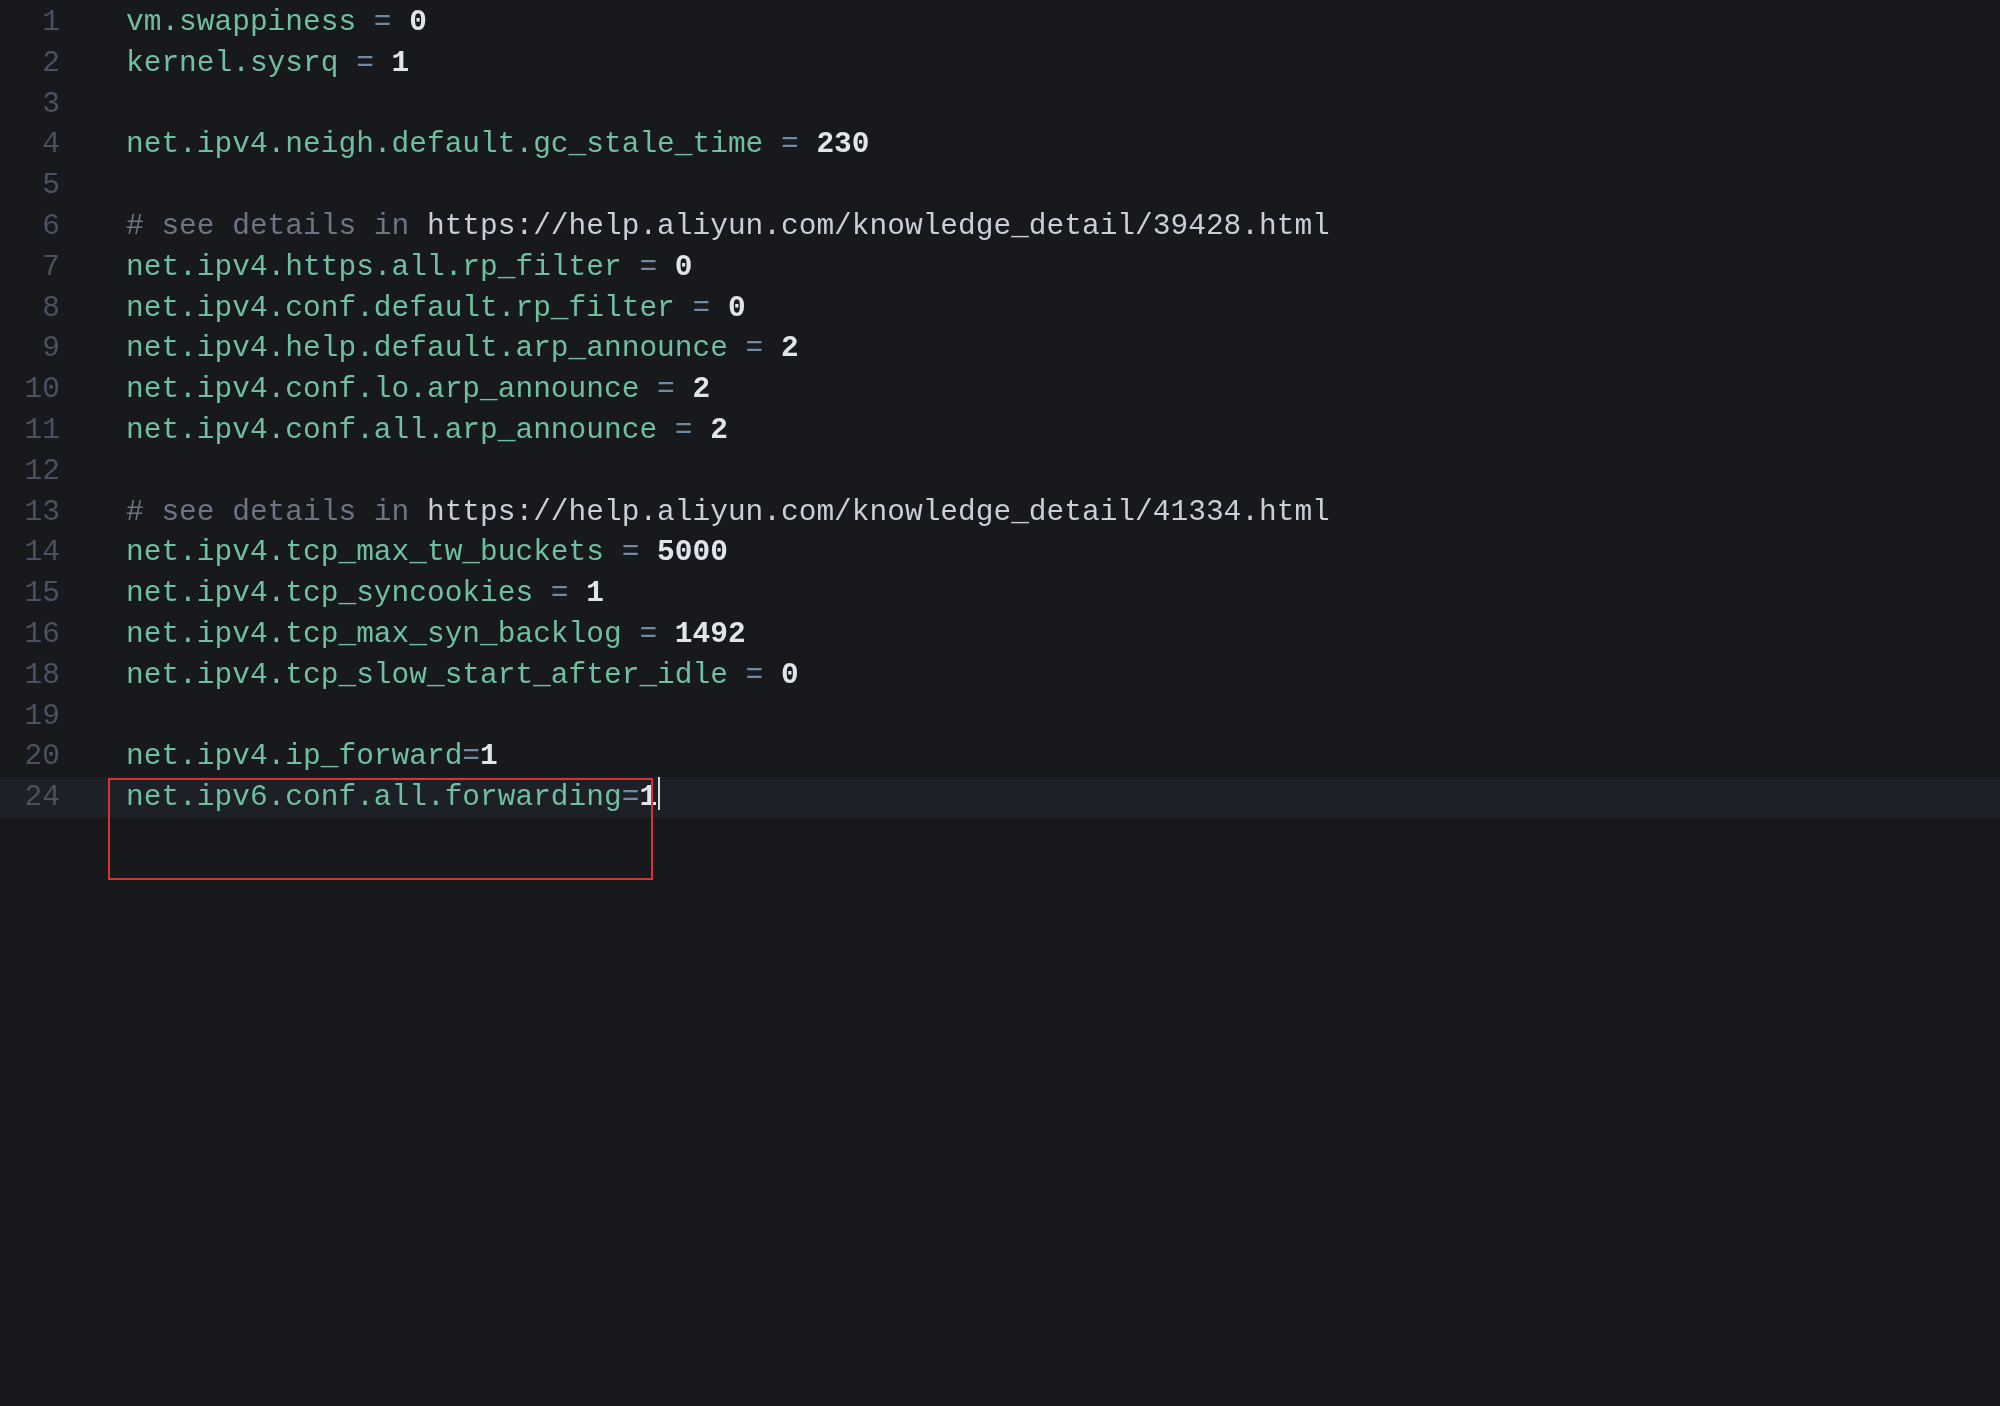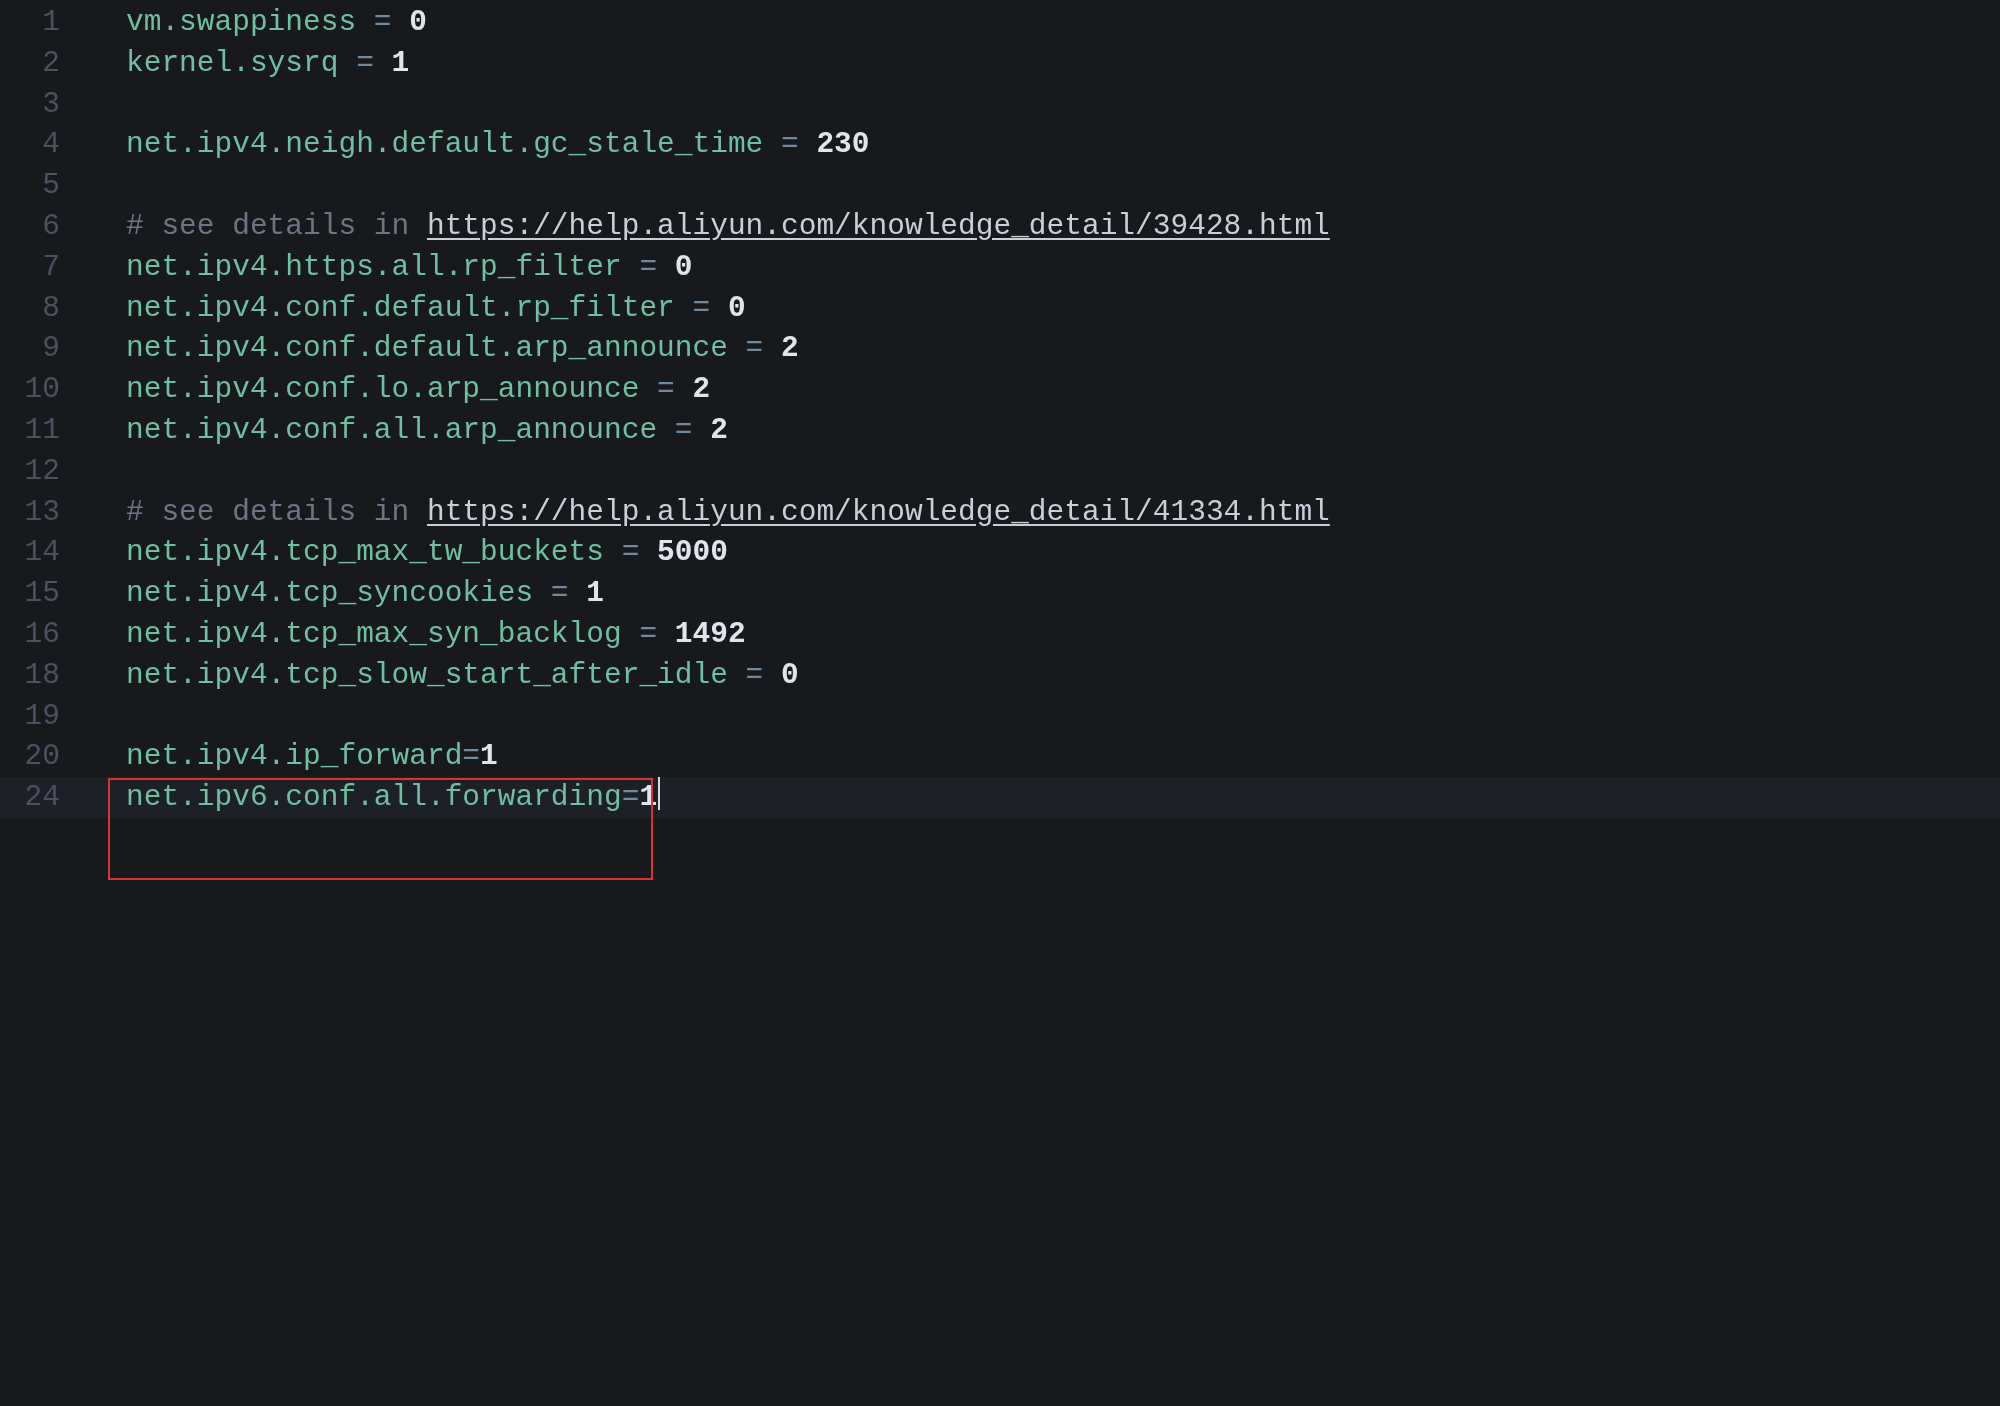--- a/index.html
+++ b/index.html
@@ -64,21 +64,21 @@
   .code {
     position: relative;
     z-index: 1;
     padding-left: 56px;
     flex: 1 1 auto;
   }
   .k  { color: var(--text-key); }
   .op { color: var(--text-op); }
   .n  { color: var(--text-num); font-weight: 600; }
   .c  { color: var(--text-comment); }
-  .lnk { color: var(--text-link); text-decoration: underline; text-underline-offset: 4px; }
+  .lnk { color: var(--text-link); text-underline-offset: 4px; }
   .cursor {
     display: inline-block;
     width: 2px;
     height: 1.12em;
     background: var(--cursor);
     vertical-align: -0.18em;
     margin-left: 1px;
   }
   .hl-box {
     position: absolute;
@@ -127,21 +127,21 @@
     <div class="code"><span class="k">net.ipv4.https.all.rp_filter</span><span class="op"> = </span><span class="n">0</span></div>
   </div>
 
   <div class="row">
     <div class="gutter">8</div>
     <div class="code"><span class="k">net.ipv4.conf.default.rp_filter</span><span class="op"> = </span><span class="n">0</span></div>
   </div>
 
   <div class="row">
     <div class="gutter">9</div>
-    <div class="code"><span class="k">net.ipv4.conf.default.arp_announce</span><span class="op"> = </span><span class="n">2</span></div>
+    <div class="code"><span class="k">net.ipv4.help.default.arp_announce</span><span class="op"> = </span><span class="n">2</span></div>
   </div>
 
   <div class="row">
     <div class="gutter">10</div>
     <div class="code"><span class="k">net.ipv4.conf.lo.arp_announce</span><span class="op"> = </span><span class="n">2</span></div>
   </div>
 
   <div class="row">
     <div class="gutter">11</div>
     <div class="code"><span class="k">net.ipv4.conf.all.arp_announce</span><span class="op"> = </span><span class="n">2</span></div>

